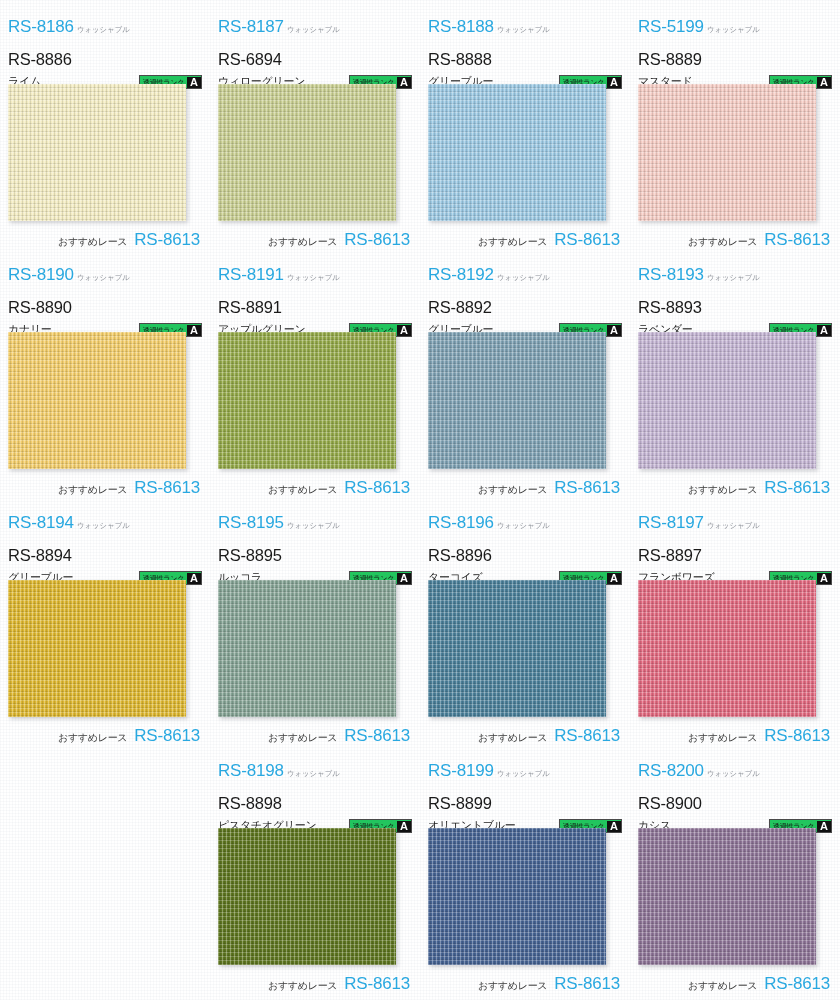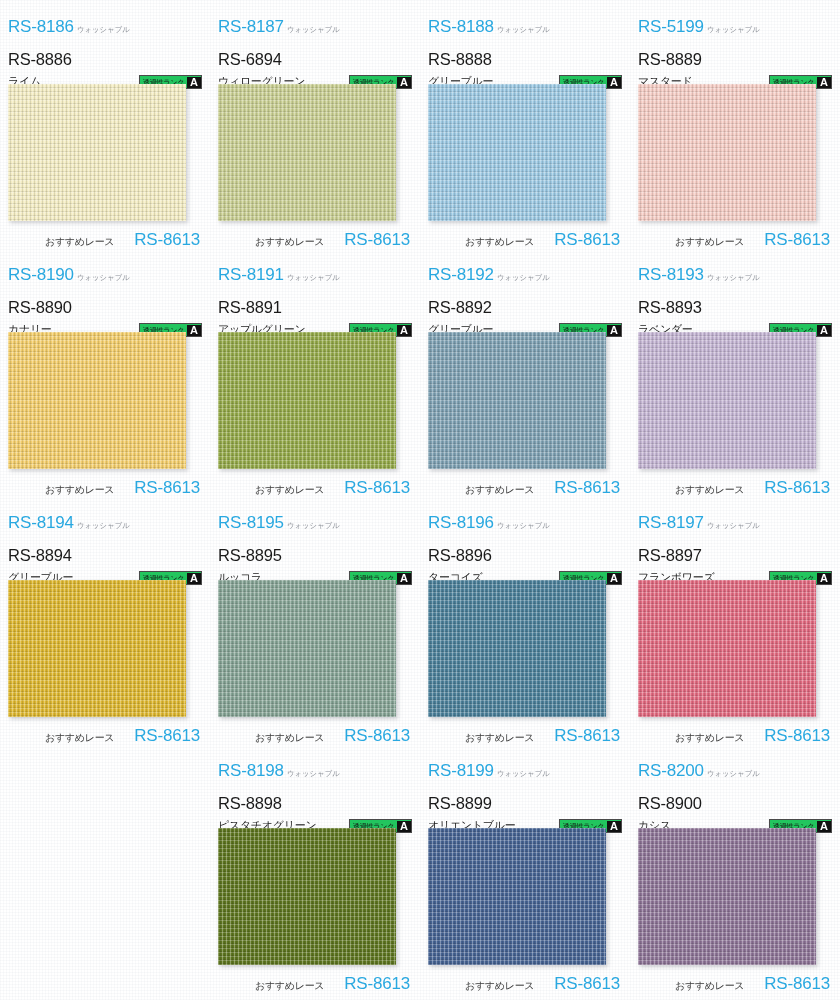--- a/index.html
+++ b/index.html
@@ -163,21 +163,21 @@
         rgba(0,0,0,.09) 1px 2px,
         rgba(255,255,255,0) 2px 4px);
     mix-blend-mode: normal;
   }
 
   
   .cell-foot {
     display: flex;
     align-items: baseline;
     justify-content: flex-end;
-    gap: 20px;
+    gap: 7px;
     margin-top: 9px;
     padding-right: 2px;
   }
   .lace-label {
     font-size: 10px;
     color: #3c3c3c;
     letter-spacing: -0.3px;
     white-space: nowrap;
   }
   .lace-code {

